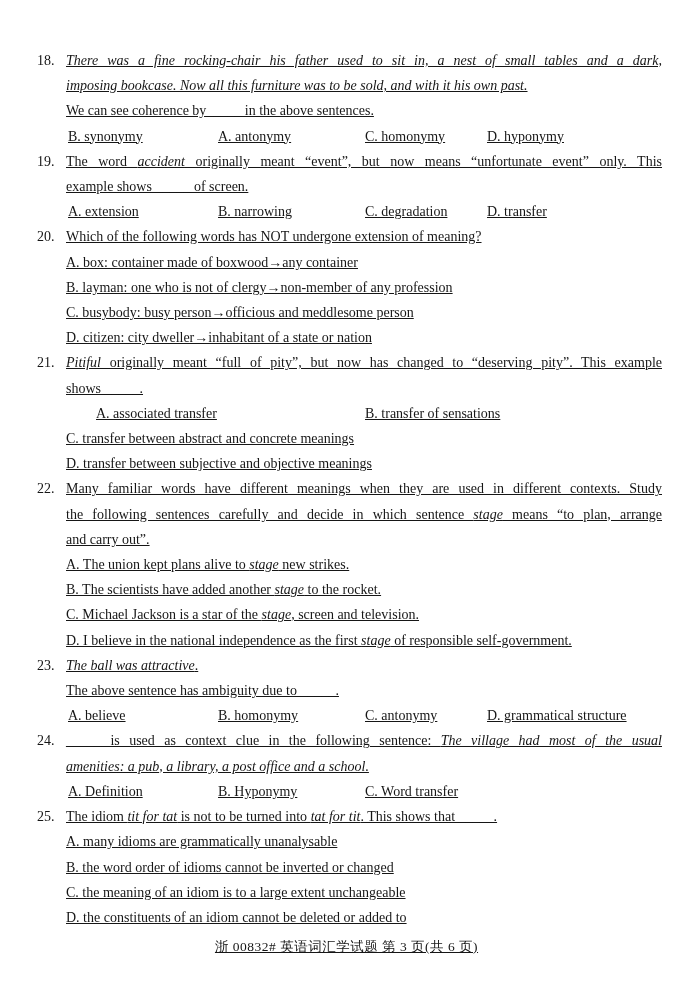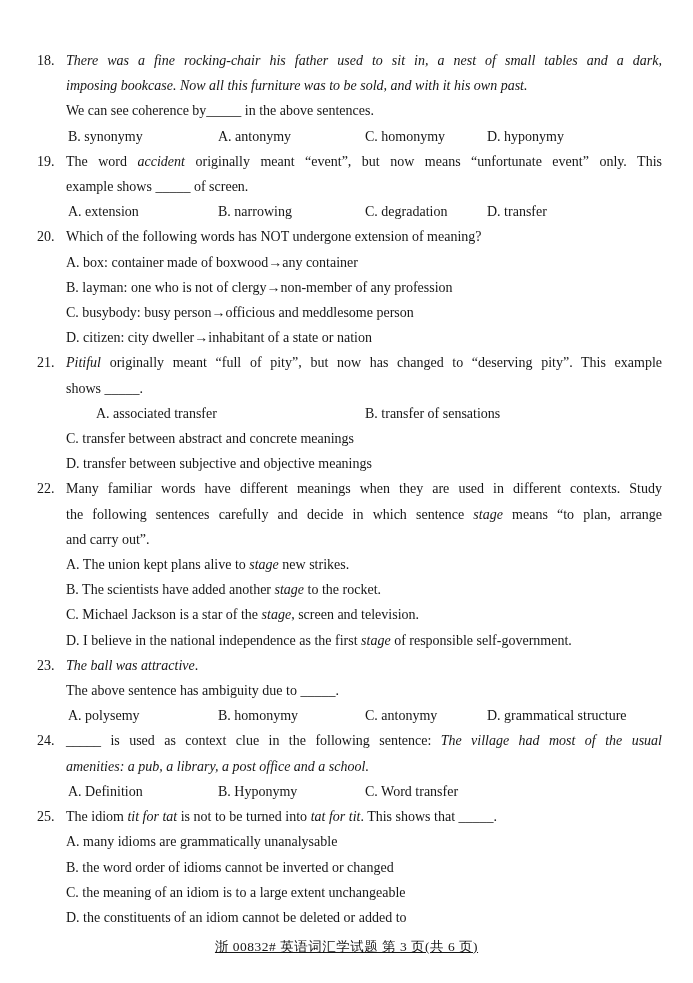--- a/index.html
+++ b/index.html
@@ -13,20 +13,21 @@
     position: relative;
     width: 693px; height: 983px;
     background: #ffffff;
     overflow: hidden;
   }
   .content {
     position: absolute;
     left: 66px; top: 48px;
     width: 596px;
     font-size: 14px;
+    text-decoration: underline;
   }
   .question { position: relative; }
   .line {
     position: relative;
     line-height: 25.2px;
     min-height: 25.2px;
   }
   .just {
     text-align: justify;
     text-align-last: justify;
@@ -108,21 +109,21 @@
         <div class="line"><span>and carry out”.</span></div>
         <div class="line"><span>A. The union kept plans alive to </span><span class="it">stage</span><span> new strikes.</span></div>
         <div class="line"><span>B. The scientists have added another </span><span class="it">stage</span><span> to the rocket.</span></div>
         <div class="line"><span>C. Michael Jackson is a star of the </span><span class="it">stage</span><span>, screen and television.</span></div>
         <div class="line"><span>D. I believe in the national independence as the first </span><span class="it">stage</span><span> of responsible self-government.</span></div>
       </div>
       <div class="question">
         <div class="line"><span class="num">23.</span><span class="it">The ball was attractive</span><span>.</span></div>
         <div class="line"><span>The above sentence has ambiguity due to _____.</span></div>
         <div class="opt-row">
-          <span class="opt">A. polysemy</span>
+          <span class="opt">A. believe</span>
           <span class="opt">B. homonymy</span>
           <span class="opt">C. antonymy</span>
           <span class="opt">D. grammatical structure</span>
         </div>
       </div>
       <div class="question">
         <div class="line just"><span class="num">24.</span><span>_____ is used as context clue in the following sentence: </span><span class="it">The village had most of the usual</span></div>
         <div class="line"><span class="it">amenities: a pub, a library, a post office and a school.</span></div>
         <div class="opt-row">
           <span class="opt">A. Definition</span>

